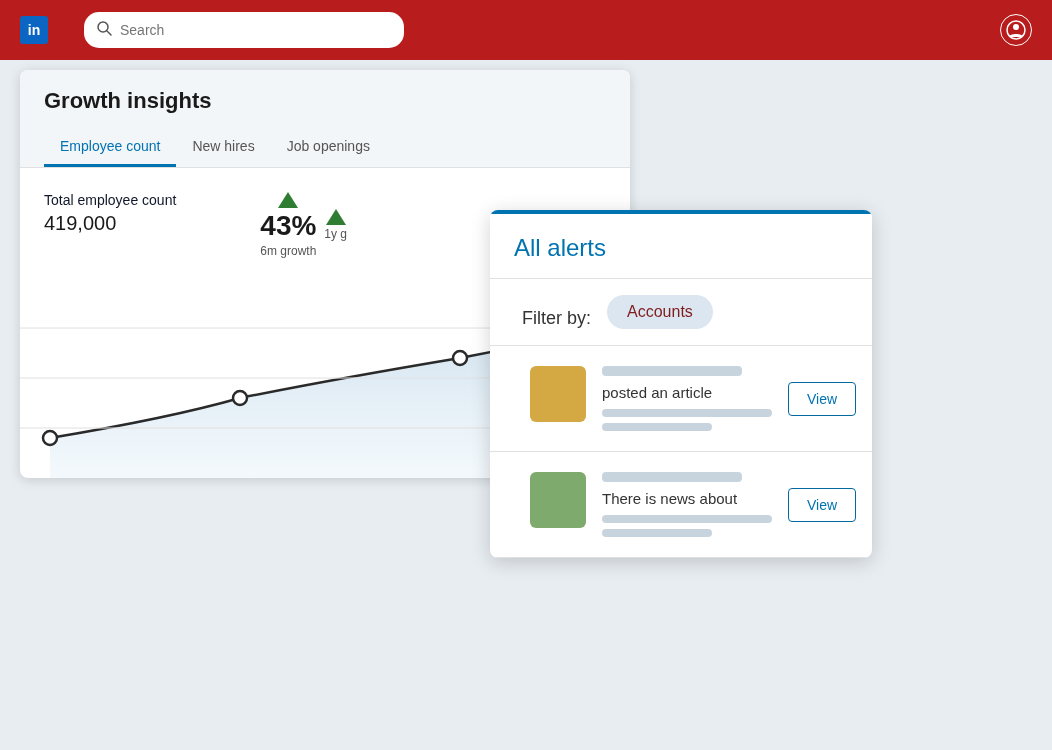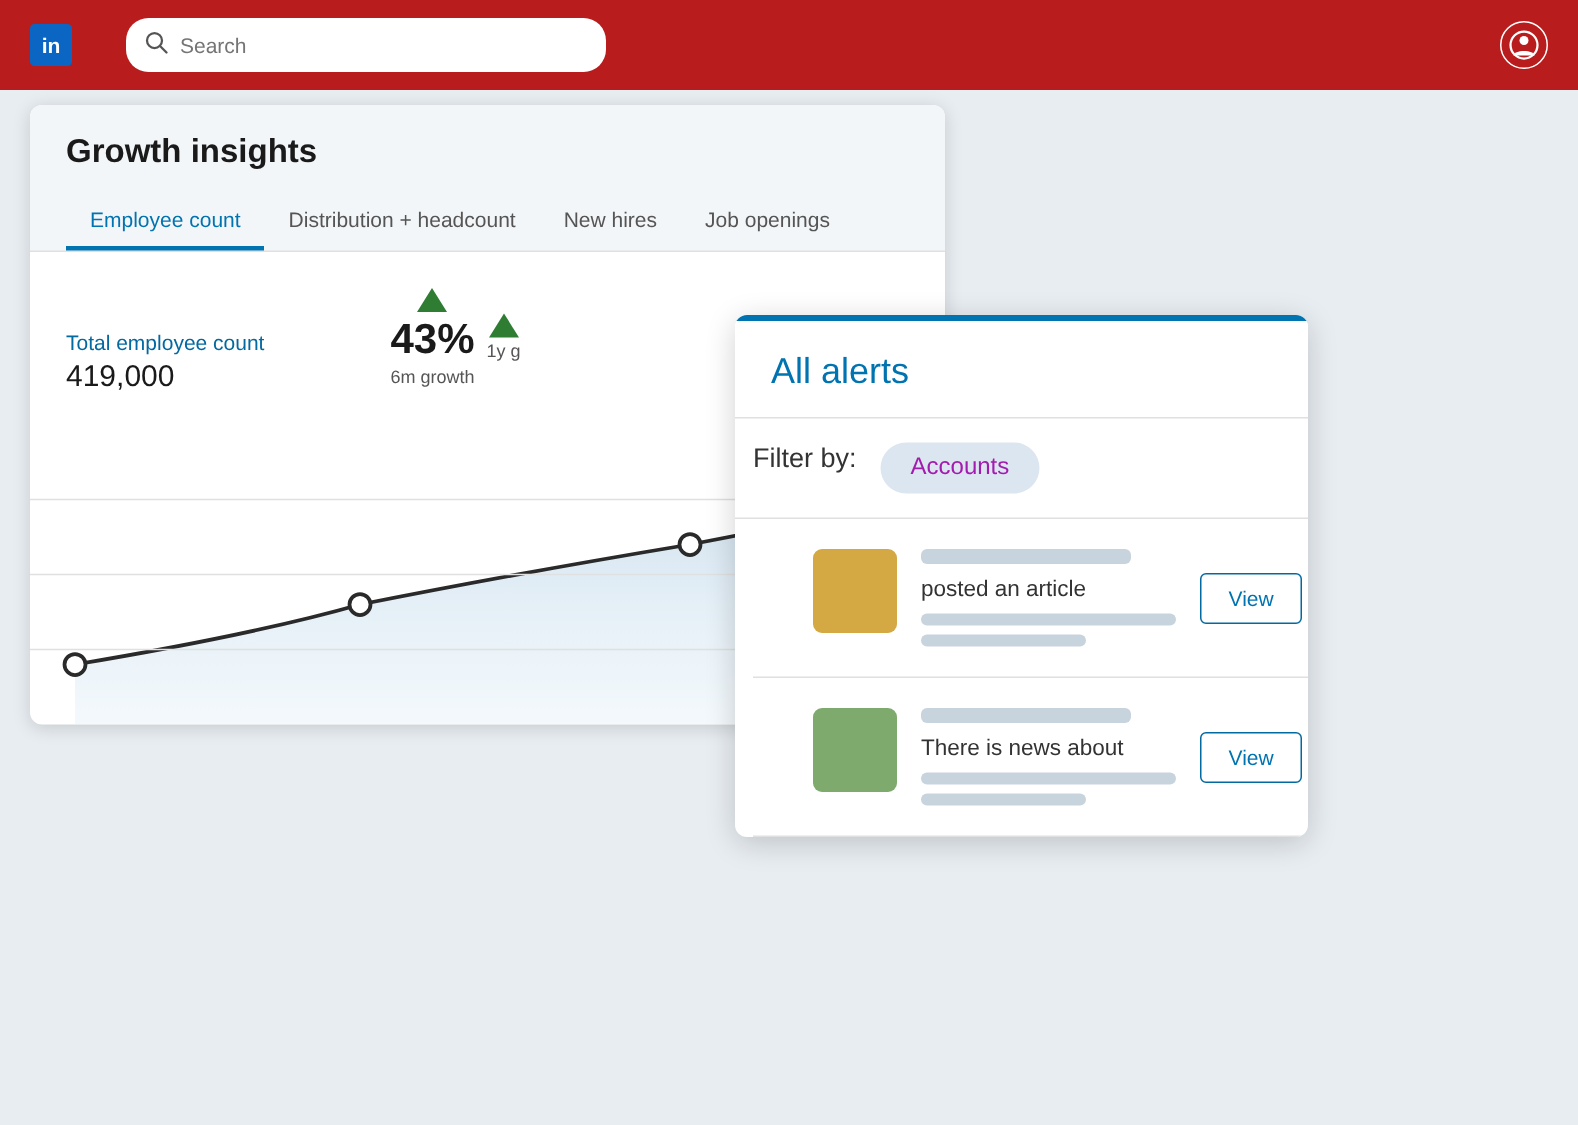--- a/index.html
+++ b/index.html
@@ -63,23 +63,22 @@
 
     .stats-row {
       display: flex;
       align-items: flex-start;
       gap: 40px;
       margin-bottom: 20px;
     }
 
     .stat-main .label {
       font-size: 14px;
-      color: #0369a1;
+      color: #0f172a;
       margin-bottom: 4px;
-      margin-top: 28px;
     }
 
     .stat-main .value {
       font-size: 20px;
       font-weight: 400;
       color: #1a1a1a;
     }
 
     .stat-growth {
       display: flex;
@@ -223,53 +222,52 @@
     }
 
     .alerts-title {
       font-size: 24px;
       font-weight: 400;
       color: #0073b1;
     }
 
     .filter-row {
       display: flex;
-      align-items: flex-start;
+      align-items: flex-end;
       gap: 16px;
-      padding: 16px 12px;
+      padding: 16px 32px;
       border-bottom: 1px solid #e0e0e0;
     }
 
     .filter-label {
       font-size: 18px;
       color: #333;
       font-weight: 400;
     }
 
     .filter-chip {
       background: #dce6f0;
-      color: #a21caf;
+      color: #7f1d1d;
       padding: 8px 20px;
       border-radius: 20px;
       font-size: 16px;
       font-weight: 500;
       cursor: pointer;
     }
 
     .alerts-body {
       padding: 0;
     }
 
     .alert-item {
       display: flex;
       align-items: flex-start;
       gap: 16px;
       padding: 20px 40px;
       border-bottom: 1px solid #e0e0e0;
-      margin-left: 12px;
     }
 
     .alert-avatar {
       width: 56px;
       height: 56px;
       border-radius: 6px;
       flex-shrink: 0;
     }
 
     .alert-avatar.gold {
@@ -347,21 +345,20 @@
       <path d="M3 17c0-4 14-4 14 0" fill="#fff"></path>
     </svg>
   </div>
 </nav>
 
 <div class="growth-card">
   <div class="growth-card-header">
     <div class="growth-title">Growth insights</div>
     <div class="tabs">
       <div class="tab active">Employee count</div>
-      <div class="tab">Distribution + headcount</div>
       <div class="tab">New hires</div>
       <div class="tab">Job openings</div>
     </div>
   </div>
   <div class="growth-card-body">
     <div class="stats-row">
       <div class="stat-main">
         <div class="label">Total employee count</div>
         <div class="value">419,000</div>
       </div>

